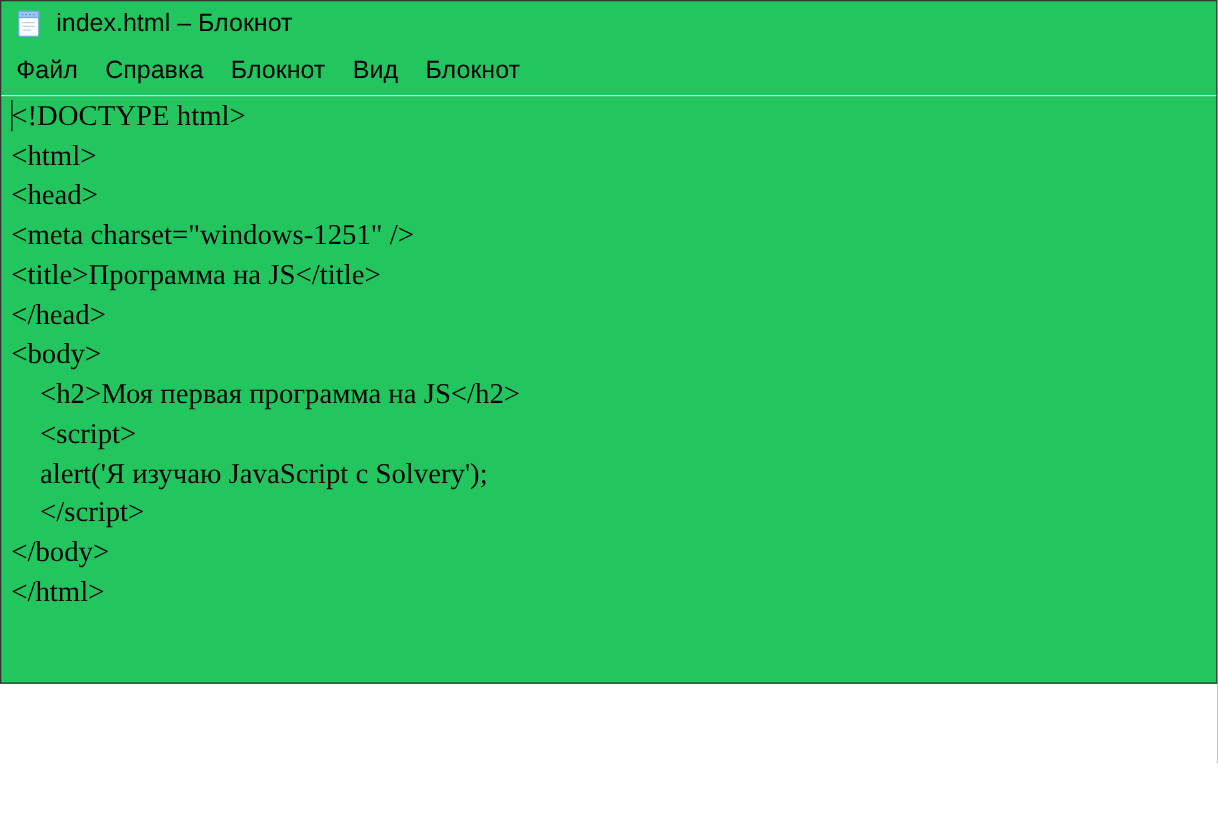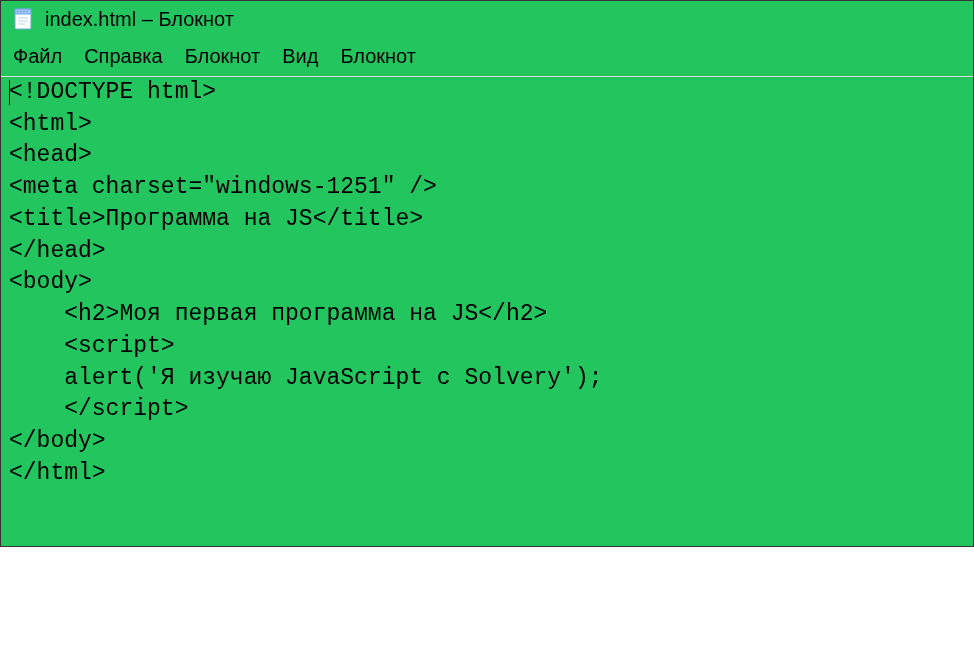--- a/index.html
+++ b/index.html
@@ -44,21 +44,21 @@
     }
     .menu-item {
       font-size: 20px;
       color: #000;
       cursor: default;
       padding: 2px 2px;
     }
     .editor {
       flex: 1;
       padding: 0px 8px 8px 8px;
-      font-family: Liberation Mono, monospace;
+      font-family: Liberation Serif, serif;
       font-size: 23px;
       line-height: 1.38;
       white-space: pre;
       color: #000;
       overflow: auto;
       position: relative;
     }
     .caret {
       display: inline-block;
       width: 0;

